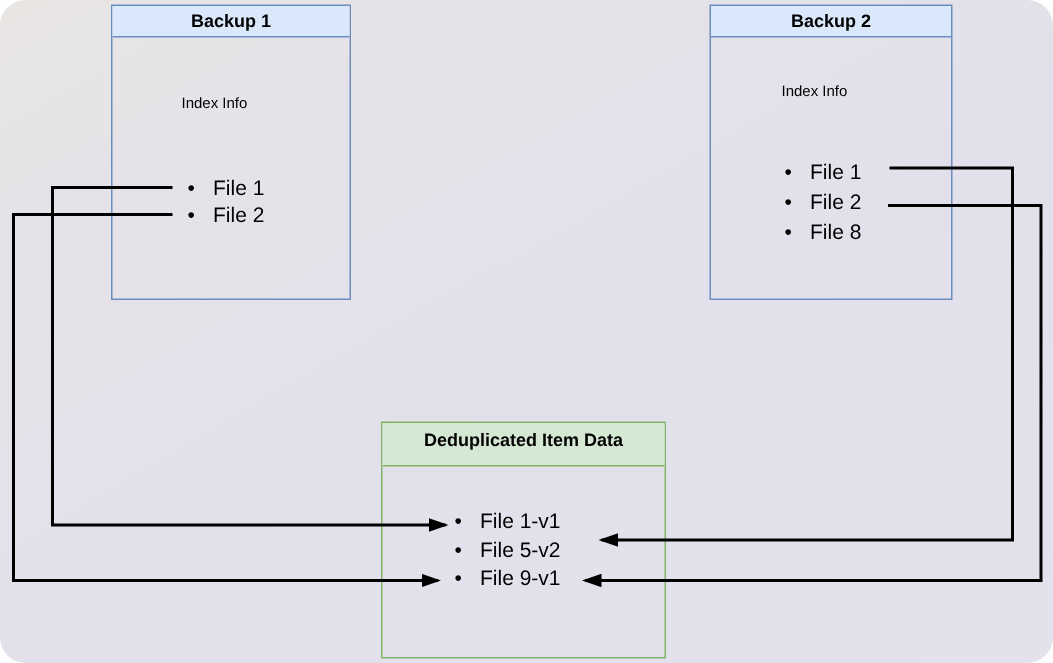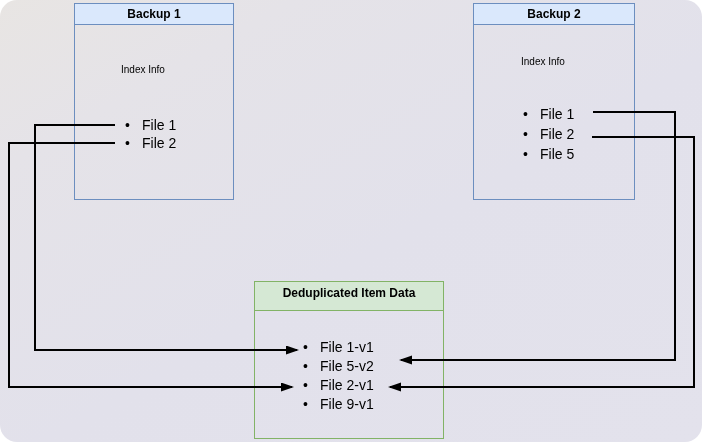--- a/index.html
+++ b/index.html
@@ -99,30 +99,29 @@
       <div class="bullet-item">File 2</div>
     </div>
   </div>
 
   <div class="node blue b2" style="left:473px; top:3px; width:162px; height:197px;padding-left:16px;">
     <div class="node-header">Backup 2</div>
     <div class="index-label" style="left:27px; top:49px;">Index Info</div>
     <div class="file-list" style="left:49px; top:100px;">
       <div class="bullet-item">File 1</div>
       <div class="bullet-item">File 2</div>
-      <div class="bullet-item">File 5</div>
+      <div class="bullet-item">File 8</div>
     </div>
   </div>
 
   <div class="node green dd" style="left:254px; top:281px; width:190px; height:158px;">
     <div class="node-header">Deduplicated Item Data</div>
     <div class="file-list" style="left:48px; top:56px;">
       <div class="bullet-item">File 1-v1</div>
       <div class="bullet-item">File 5-v2</div>
-      <div class="bullet-item">File 2-v1</div>
       <div class="bullet-item">File 9-v1</div>
     </div>
   </div>
 
   <svg id="edges-svg" viewBox="0 0 702 442" xmlns="http://www.w3.org/2000/svg">
     <defs>
       <marker id="arrowhead" markerUnits="userSpaceOnUse" markerWidth="14" markerHeight="10" refX="11" refY="4.5" orient="auto">
         <path d="M0,0 L13,4.5 L0,9 Z" fill="#000000"></path>
       </marker>
     </defs>

